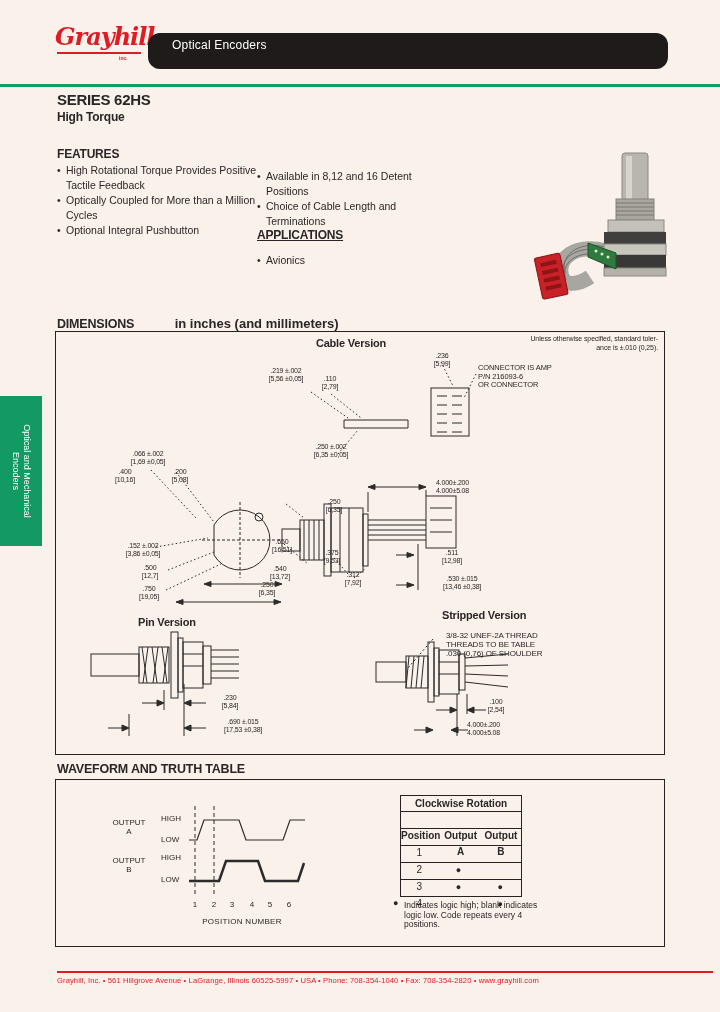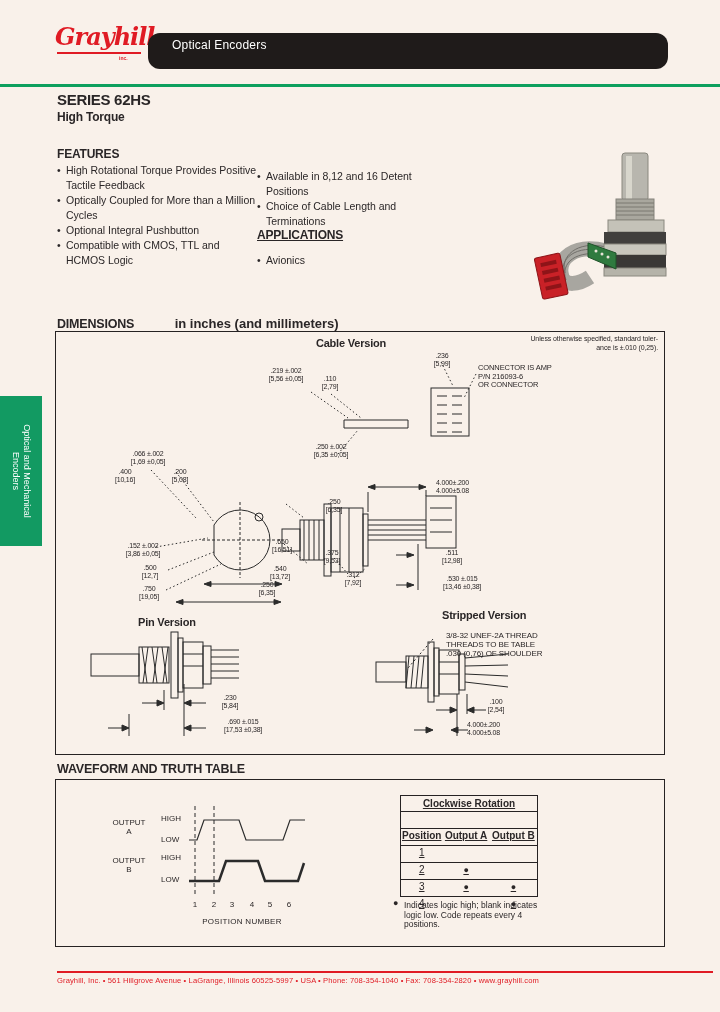--- a/index.html
+++ b/index.html
@@ -37,22 +37,22 @@
   .side-tab{position:absolute;left:0;top:396px;width:42px;height:150px;background:#129a62;}
   .side-tab-inner{position:absolute;left:0;top:0;width:150px;height:42px;
                   transform:rotate(90deg) translateY(-42px);transform-origin:top left;
                   color:#ffffff;font-size:9px;line-height:11px;text-align:center;
                   display:flex;flex-direction:column;justify-content:center;}
   
   .wv-label{position:absolute;font-size:8px;line-height:9px;text-align:center;}
   .wv-small{position:absolute;font-size:8px;line-height:9px;}
   .tick{position:absolute;width:8px;font-size:8px;text-align:center;}
   
-  .tt{position:absolute;left:344px;top:15px;width:138px;border:1.5px solid #262223;
-      background:#f9f1ea;box-sizing:border-box;text-decoration:underline;}
+  .tt{position:absolute;left:344px;top:15px;width:122px;border:1.5px solid #262223;
+      background:#f9f1ea;box-sizing:border-box;}
   .tt-title{height:15px;line-height:15px;text-align:center;font-size:10px;font-weight:bold;
             border-bottom:1px solid #262223;}
   .tt-row{display:flex;height:16px;line-height:16px;border-bottom:1px solid #262223;}
   .tt-row:last-child{border-bottom:none;}
   .tt-c{box-sizing:border-box;text-align:center;font-size:10px;border-right:1px solid #262223;margin-top:16px;}
   .tt-c:last-child{border-right:none;}
   .tt-c.c1{width:44px;} .tt-c.c2{width:48px;} .tt-c.c3{width:49px;}
   .tt-head .tt-c{font-weight:bold;}
   .dot-cell{font-size:9px;}
   .fn{position:absolute;font-size:8.5px;line-height:9.5px;}
@@ -78,21 +78,20 @@
   <div class="green-rule"></div>
 
   <div class="abs series" style="left:57px;top:91px;">SERIES 62HS</div>
   <div class="abs subtitle" style="left:57px;top:110px;">High Torque</div>
 
   <div class="abs h-bold" style="left:57px;top:147px;">FEATURES</div>
   <ul class="feat abs" style="left:57px;top:163px;width:202px;">
     <li>High Rotational Torque Provides Positive Tactile Feedback</li>
     <li>Optically Coupled for More than a Million Cycles</li>
     <li>Optional Integral Pushbutton</li>
-    <li>Compatible with CMOS, TTL and HCMOS Logic</li>
   </ul>
   <ul class="feat abs" style="left:257px;top:163px;width:188px;margin-top:6px;">
     <li>Available in 8,12 and 16 Detent Positions</li>
     <li>Choice of Cable Length and Terminations</li>
   </ul>
   <div class="abs h-bold" style="left:257px;top:228px;text-decoration:underline;">APPLICATIONS</div>
   <ul class="feat abs" style="left:257px;top:253px;width:180px;">
     <li>Avionics</li>
   </ul>
 

